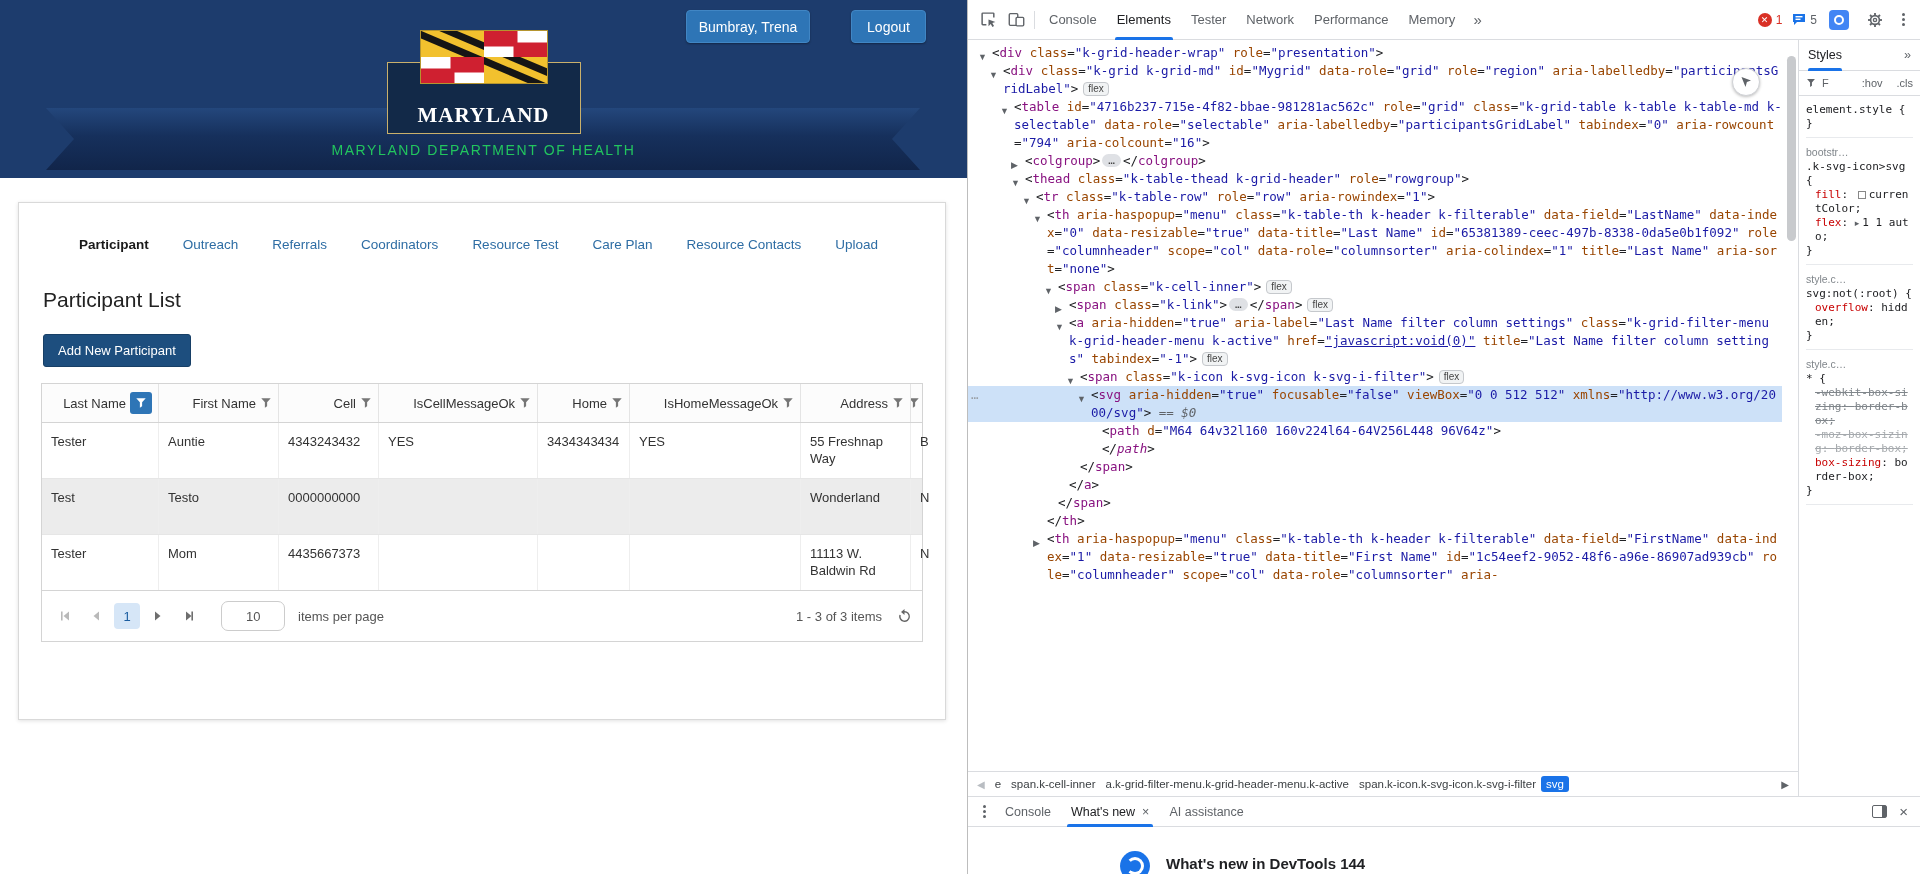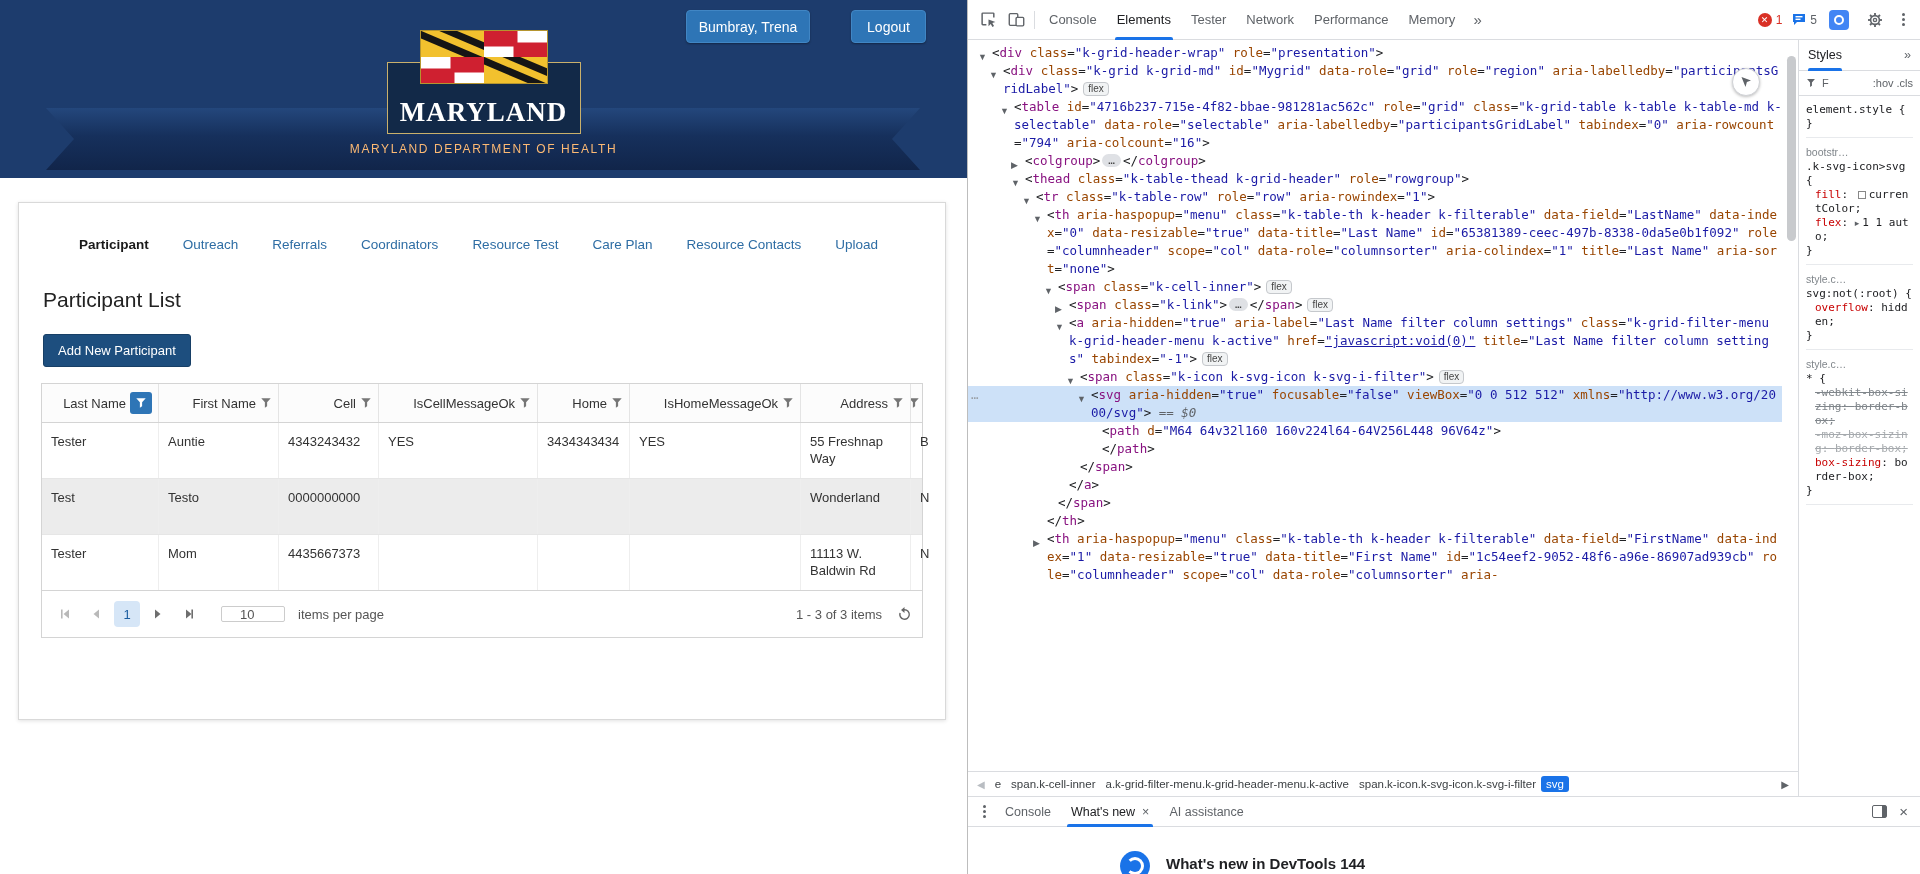--- a/index.html
+++ b/index.html
@@ -7,23 +7,23 @@
 html,body{width:1920px;height:874px;overflow:hidden;background:#fff;font-family:"Liberation Sans",sans-serif}
 
 
 .app{position:absolute;left:0;top:0;width:967px;height:874px;background:#fff}
 .app-header{position:relative;height:178px;background:#1d3c6d;overflow:hidden}
 .hdr-btn{position:absolute;top:10px;height:33px;background:#2e75b6;color:#fff;border:1px solid #4186c4;border-radius:4px;font-size:14px;font-family:inherit;cursor:pointer;box-shadow:0 1px 2px rgba(0,0,0,.35)}
 .hdr-btn.user{left:686px;width:124px}
 .hdr-btn.logout{left:851px;width:75px}
 .ribbon{position:absolute;left:46px;top:108px;width:874px;height:62px;background:linear-gradient(180deg,#24477c 0%,#16305c 45%,#11254a 100%);clip-path:polygon(0 0,100% 0,calc(100% - 28px) 50%,100% 100%,0 100%,28px 50%)}
 .plaque{position:absolute;left:50%;top:62px;transform:translateX(-50%);width:194px;height:72px;background:#122948;border:1px solid #c9b06b;z-index:2}
-.plaque-title{position:absolute;left:0;right:0;bottom:5px;text-align:center;font-family:"Liberation Serif",serif;font-size:27px;font-weight:bold;color:#fff;letter-spacing:1px}
+.plaque-title{position:absolute;left:0;right:0;bottom:5px;text-align:center;font-family:"Liberation Serif",serif;font-size:21px;font-weight:bold;color:#fff;letter-spacing:1px}
 .crest{position:absolute;left:50%;top:30px;transform:translateX(-50%);z-index:3;line-height:0}
-.dept{position:absolute;top:142px;left:0;width:967px;text-align:center;color:#fdba74;font-size:12px;letter-spacing:1.6px;z-index:4}
+.dept{position:absolute;top:142px;left:0;width:967px;text-align:center;color:#22c55e;font-size:14px;letter-spacing:1.6px;z-index:4}
 
 .card{position:absolute;left:18px;top:202px;width:928px;height:518px;background:#fff;border:1px solid #d9d9d9;box-shadow:0 1px 4px rgba(0,0,0,.12)}
 .tabs{display:flex;gap:34px;padding:34px 22px 0 60px;font-size:13.5px}
 .tab{color:#2e6da4;cursor:pointer;white-space:nowrap}
 .tab.active{color:#1a1a1a;font-weight:bold}
 .page-title{margin:36px 0 16px 24px;font-size:21px;font-weight:400;color:#222}
 .add-btn{display:block;margin:22px 0 0 24px;background:#1d4e7e;border:1px solid #173f66;color:#fff;font-size:13px;font-family:inherit;padding:8px 14px;border-radius:3px;cursor:pointer}
 
 .grid{margin:16px 22px 0 22px;border:1px solid #d4d4d4;font-size:13px;color:#333}
 .grid-header,.grid-row{display:grid;grid-template-columns:116px 120px 100px 159px 92px 171px 110px 1fr}
@@ -37,21 +37,21 @@
 .grid-row:first-child{border-top:none}
 .grid-row.alt{background:#ececec}
 .gd-cell{padding:10px 9px;border-left:1px solid #eee;min-height:55px;line-height:17px;overflow:hidden}
 .gd-cell:first-child{border-left:none}
 
 .pager{display:flex;align-items:center;gap:5px;padding:10px;border-top:1px solid #d4d4d4;color:#555;font-size:13px}
 .pg-btn{width:26px;height:26px;display:flex;align-items:center;justify-content:center;cursor:pointer}
 .pg-btn.dis{color:#b9b9b9}
 .pg-btn.en{color:#6e6e6e}
 .pg-num{width:26px;height:26px;background:#d6e6f7;color:#1b5da0;display:flex;align-items:center;justify-content:center;border-radius:4px;cursor:pointer}
-.psize{width:64px;height:16px;border:1px solid #ccc;border-radius:2px;display:flex;align-items:center;padding-left:18px;margin:0 8px 0 14px;background:#fff;cursor:pointer}
+.psize{width:64px;height:30px;border:1px solid #ccc;border-radius:7px;display:flex;align-items:center;padding-left:24px;margin:0 8px 0 14px;background:#fff;cursor:pointer}
 .spacer{flex:1}
 .refresh{margin-left:10px;color:#666;display:flex;cursor:pointer}
 
 
 .dt{position:absolute;left:967px;top:0;width:953px;height:874px;border-left:1px solid #bdbdbd;display:flex;flex-direction:column;background:#fff;color:#202124}
 .dt-toolbar{height:40px;flex:none;display:flex;align-items:center;border-bottom:1px solid #dadce0;padding:0 6px}
 .tb-icon{width:28px;height:26px;display:flex;align-items:center;justify-content:center;color:#5f6368;cursor:pointer}
 .tb-sep{width:1px;height:18px;background:#dadce0;margin:0 4px}
 .dt-tab{height:40px;display:flex;align-items:center;padding:0 10px;font-size:13px;color:#5f6368;cursor:pointer;position:relative;white-space:nowrap}
 .dt-tab.active{color:#202124}
@@ -85,21 +85,21 @@
 .crumb.sel{background:#1a73e8;color:#fff;border-radius:3px}
 .crumb-arrow{color:#b9bdc2;padding:0 5px;font-size:10px;cursor:pointer}
 .crumb-arrow.right{margin-left:auto;color:#5f6368}
 
 .dt-side{width:122px;flex:none;border-left:1px solid #dadce0;display:flex;flex-direction:column;min-height:0;position:relative}
 .sb-tabs{height:31px;flex:none;display:flex;align-items:center;border-bottom:1px solid #dadce0;padding:0 9px;font-size:12.5px;gap:6px}
 .sb-tab{position:relative;height:31px;display:flex;align-items:center;color:#202124;cursor:pointer}
 .sb-tab::after{content:"";position:absolute;left:0;right:0;bottom:0;height:3px;background:#1a73e8;border-radius:2px 2px 0 0}
 .sb-more{margin-left:auto;color:#5f6368;cursor:pointer}
 .sb-filter{height:25px;flex:none;display:flex;align-items:center;gap:6px;border-bottom:1px solid #dadce0;padding:0 7px;color:#5f6368;font-size:11px;overflow:hidden;white-space:nowrap}
-.sb-toggles{margin-left:auto;display:flex;gap:3px}
+.sb-toggles{margin-left:auto;display:flex;gap:14px}
 .sb-rules{flex:1;overflow:hidden;font-family:"DejaVu Sans Mono",monospace;font-size:11px;line-height:14px;padding:4px 7px}
 .rule{border-bottom:1px solid #e8eaed;padding:3px 0 6px;margin-bottom:4px;word-break:break-all;white-space:pre-wrap}
 .rule-src{font-family:"Liberation Sans",sans-serif;font-size:10.5px;color:#80868b;margin-bottom:1px;cursor:pointer}
 .pn{color:#c80000}
 .pv{color:#202124}
 .prop{padding-left:9px;cursor:pointer}
 .prop.strike{text-decoration:line-through;color:#80868b}
 .prop.strike .pn,.prop.strike .pv{color:#80868b}
 .prop.dim{opacity:.7}
 .swatch{display:inline-block;width:8px;height:8px;border:1px solid #888;background:#fff;margin:0 3px;transform:translateY(1px)}
@@ -389,21 +389,21 @@
           <div class="tl" style="padding-left: 57px;"><span class="arr" style="left: 43px;">▶</span><span class="sg-p">&lt;</span><span class="sg-t">colgroup</span><span class="sg-p">&gt;</span><span class="sg-d">…</span><span class="sg-p">&lt;/</span><span class="sg-t">colgroup</span><span class="sg-p">&gt;</span></div>
           <div class="tl" style="padding-left: 57px;"><span class="arr" style="left: 43px;">▼</span><span class="sg-p">&lt;</span><span class="sg-t">thead</span><span class="sg-a"> class</span><span class="sg-p">=</span><span class="sg-v">"k-table-thead k-grid-header"</span><span class="sg-a"> role</span><span class="sg-p">=</span><span class="sg-v">"rowgroup"</span><span class="sg-p">&gt;</span></div>
           <div class="tl" style="padding-left: 68px;"><span class="arr" style="left: 54px;">▼</span><span class="sg-p">&lt;</span><span class="sg-t">tr</span><span class="sg-a"> class</span><span class="sg-p">=</span><span class="sg-v">"k-table-row"</span><span class="sg-a"> role</span><span class="sg-p">=</span><span class="sg-v">"row"</span><span class="sg-a"> aria-rowindex</span><span class="sg-p">=</span><span class="sg-v">"1"</span><span class="sg-p">&gt;</span></div>
           <div class="tl" style="padding-left: 79px;"><span class="arr" style="left: 65px;">▼</span><span class="sg-p">&lt;</span><span class="sg-t">th</span><span class="sg-a"> aria-haspopup</span><span class="sg-p">=</span><span class="sg-v">"menu"</span><span class="sg-a"> class</span><span class="sg-p">=</span><span class="sg-v">"k-table-th k-header k-filterable"</span><span class="sg-a"> data-field</span><span class="sg-p">=</span><span class="sg-v">"LastName"</span><span class="sg-a"> data-index</span><span class="sg-p">=</span><span class="sg-v">"0"</span><span class="sg-a"> data-resizable</span><span class="sg-p">=</span><span class="sg-v">"true"</span><span class="sg-a"> data-title</span><span class="sg-p">=</span><span class="sg-v">"Last Name"</span><span class="sg-a"> id</span><span class="sg-p">=</span><span class="sg-v">"65381389-ceec-497b-8338-0da5e0b1f092"</span><span class="sg-a"> role</span><span class="sg-p">=</span><span class="sg-v">"columnheader"</span><span class="sg-a"> scope</span><span class="sg-p">=</span><span class="sg-v">"col"</span><span class="sg-a"> data-role</span><span class="sg-p">=</span><span class="sg-v">"columnsorter"</span><span class="sg-a"> aria-colindex</span><span class="sg-p">=</span><span class="sg-v">"1"</span><span class="sg-a"> title</span><span class="sg-p">=</span><span class="sg-v">"Last Name"</span><span class="sg-a"> aria-sort</span><span class="sg-p">=</span><span class="sg-v">"none"</span><span class="sg-p">&gt;</span></div>
           <div class="tl" style="padding-left: 90px;"><span class="arr" style="left: 76px;">▼</span><span class="sg-p">&lt;</span><span class="sg-t">span</span><span class="sg-a"> class</span><span class="sg-p">=</span><span class="sg-v">"k-cell-inner"</span><span class="sg-p">&gt;</span><span class="sg-b">flex</span></div>
           <div class="tl" style="padding-left: 101px;"><span class="arr" style="left: 87px;">▶</span><span class="sg-p">&lt;</span><span class="sg-t">span</span><span class="sg-a"> class</span><span class="sg-p">=</span><span class="sg-v">"k-link"</span><span class="sg-p">&gt;</span><span class="sg-d">…</span><span class="sg-p">&lt;/</span><span class="sg-t">span</span><span class="sg-p">&gt;</span><span class="sg-b">flex</span></div>
           <div class="tl" style="padding-left: 101px;"><span class="arr" style="left: 87px;">▼</span><span class="sg-p">&lt;</span><span class="sg-t">a</span><span class="sg-a"> aria-hidden</span><span class="sg-p">=</span><span class="sg-v">"true"</span><span class="sg-a"> aria-label</span><span class="sg-p">=</span><span class="sg-v">"Last Name filter column settings"</span><span class="sg-a"> class</span><span class="sg-p">=</span><span class="sg-v">"k-grid-filter-menu k-grid-header-menu k-active"</span><span class="sg-a"> href</span><span class="sg-p">=</span><span class="sg-l">"javascript:void(0)"</span><span class="sg-a"> title</span><span class="sg-p">=</span><span class="sg-v">"Last Name filter column settings"</span><span class="sg-a"> tabindex</span><span class="sg-p">=</span><span class="sg-v">"-1"</span><span class="sg-p">&gt;</span><span class="sg-b">flex</span></div>
           <div class="tl" style="padding-left: 112px;"><span class="arr" style="left: 98px;">▼</span><span class="sg-p">&lt;</span><span class="sg-t">span</span><span class="sg-a"> class</span><span class="sg-p">=</span><span class="sg-v">"k-icon k-svg-icon k-svg-i-filter"</span><span class="sg-p">&gt;</span><span class="sg-b">flex</span></div>
           <div class="tl hl" style="padding-left: 123px;"><span class="arr" style="left: 109px;">▼</span><span class="gdots">…</span><span class="sg-p">&lt;</span><span class="sg-t">svg</span><span class="sg-a"> aria-hidden</span><span class="sg-p">=</span><span class="sg-v">"true"</span><span class="sg-a"> focusable</span><span class="sg-p">=</span><span class="sg-v">"false"</span><span class="sg-a"> viewBox</span><span class="sg-p">=</span><span class="sg-v">"0 0 512 512"</span><span class="sg-a"> xmlns</span><span class="sg-p">=</span><span class="sg-v">"http://www.w3.org/2000/svg"</span><span class="sg-p">&gt;</span><span class="sg-e"> == $0</span></div>
           <div class="tl" style="padding-left: 134px;"><span class="sg-p">&lt;</span><span class="sg-t">path</span><span class="sg-a"> d</span><span class="sg-p">=</span><span class="sg-v">"M64 64v32l160 160v224l64-64V256L448 96V64z"</span><span class="sg-p">&gt;</span></div>
-          <div class="tl" style="padding-left: 134px;"><span class="sg-p">&lt;/</span><span class="sg-t">path</span><span class="sg-p">&gt;</span></div>
+          <div class="tl" style="padding-left: 134px; font-style: italic;"><span class="sg-p">&lt;/</span><span class="sg-t">path</span><span class="sg-p">&gt;</span></div>
           <div class="tl" style="padding-left: 112px;"><span class="sg-p">&lt;/</span><span class="sg-t">span</span><span class="sg-p">&gt;</span></div>
           <div class="tl" style="padding-left: 101px;"><span class="sg-p">&lt;/</span><span class="sg-t">a</span><span class="sg-p">&gt;</span></div>
           <div class="tl" style="padding-left: 90px;"><span class="sg-p">&lt;/</span><span class="sg-t">span</span><span class="sg-p">&gt;</span></div>
           <div class="tl" style="padding-left: 79px;"><span class="sg-p">&lt;/</span><span class="sg-t">th</span><span class="sg-p">&gt;</span></div>
           <div class="tl" style="padding-left: 79px;"><span class="arr" style="left: 65px;">▶</span><span class="sg-p">&lt;</span><span class="sg-t">th</span><span class="sg-a"> aria-haspopup</span><span class="sg-p">=</span><span class="sg-v">"menu"</span><span class="sg-a"> class</span><span class="sg-p">=</span><span class="sg-v">"k-table-th k-header k-filterable"</span><span class="sg-a"> data-field</span><span class="sg-p">=</span><span class="sg-v">"FirstName"</span><span class="sg-a"> data-index</span><span class="sg-p">=</span><span class="sg-v">"1"</span><span class="sg-a"> data-resizable</span><span class="sg-p">=</span><span class="sg-v">"true"</span><span class="sg-a"> data-title</span><span class="sg-p">=</span><span class="sg-v">"First Name"</span><span class="sg-a"> id</span><span class="sg-p">=</span><span class="sg-v">"1c54eef2-9052-48f6-a96e-86907ad939cb"</span><span class="sg-a"> role</span><span class="sg-p">=</span><span class="sg-v">"columnheader"</span><span class="sg-a"> scope</span><span class="sg-p">=</span><span class="sg-v">"col"</span><span class="sg-a"> data-role</span><span class="sg-p">=</span><span class="sg-v">"columnsorter"</span><span class="sg-a"> aria-</span></div>
         </div>
       <div class="overlay-btn">
         <svg width="12" height="12" viewBox="0 0 12 12">
             <path fill="#5f6368" d="M1.5 1l9.5 3.6-4.1 1.3L5.5 11z"></path>
           </svg>

